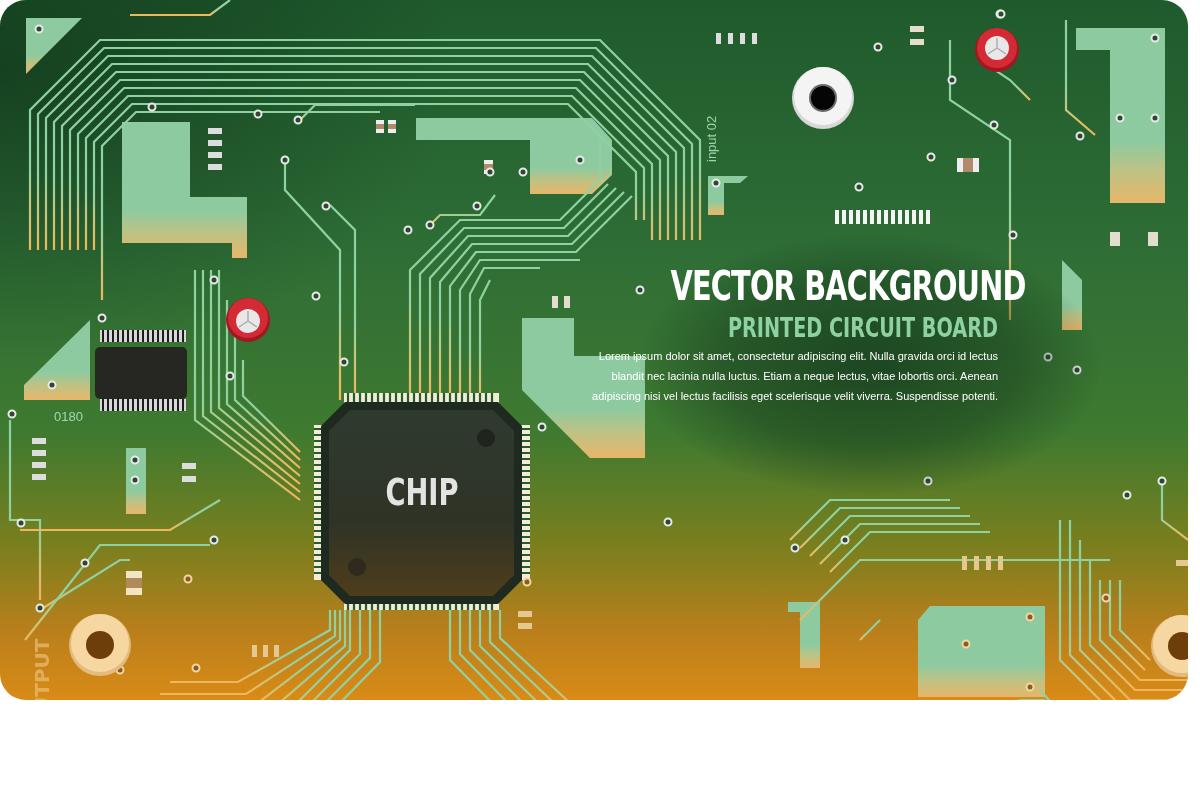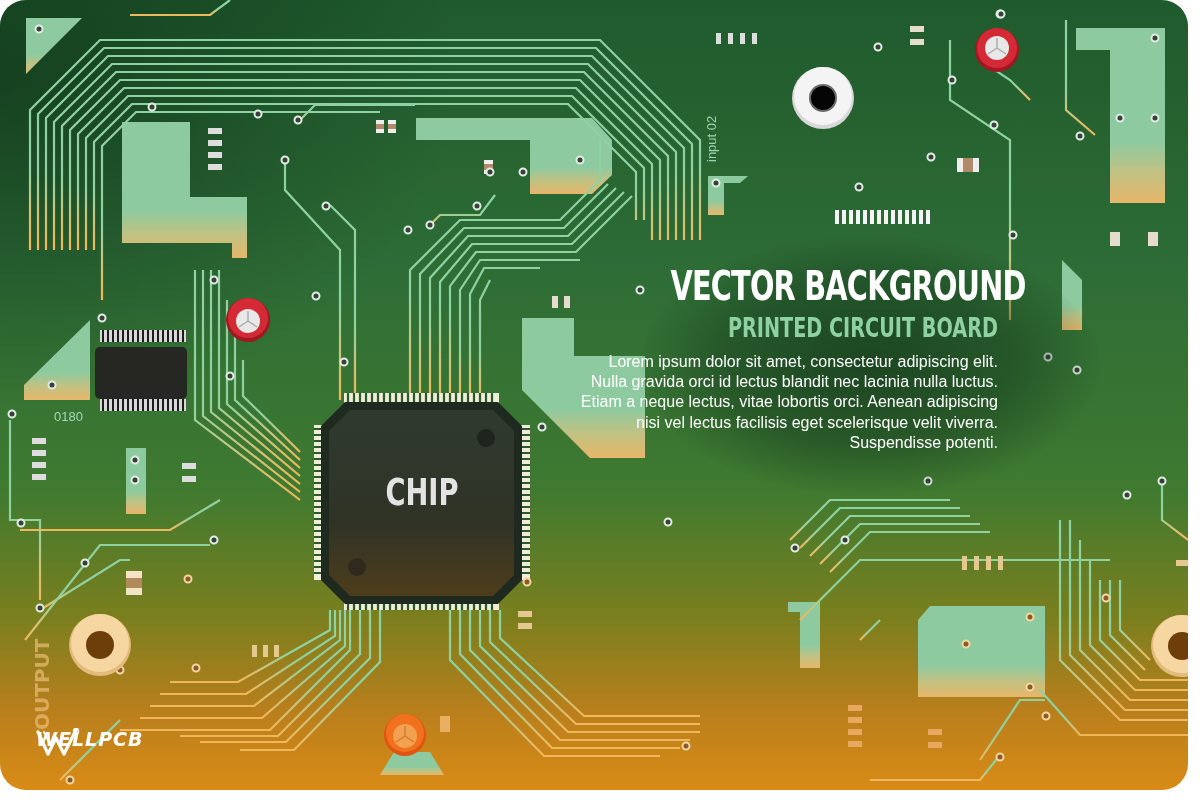--- a/index.html
+++ b/index.html
@@ -1,26 +1,26 @@
 <!DOCTYPE html>
 <html><head>
 <meta charset="utf-8">
 <style>
   html,body{margin:0;padding:0;background:#ffffff;}
   body{width:1200px;height:800px;position:relative;overflow:hidden;font-family:"Liberation Sans",sans-serif;}
-  .board{position:absolute;left:0;top:0;width:1188px;height:790px;border-radius:26px;overflow:hidden;
+  .board{position:absolute;left:0;top:0;width:1188px;height:700px;border-radius:26px;overflow:hidden;
     background:linear-gradient(180deg,#1f5a2c 0%,#2e6d36 35%,#3f7a30 62%,#7a7f1e 78%,#b97f1c 90%,#d98b16 100%);}
   .board-shade{position:absolute;inset:0;background:radial-gradient(ellipse 55% 60% at 0% 10%,rgba(10,40,20,0.55),rgba(0,0,0,0) 70%);}
   .board svg{position:absolute;left:0;top:0;}
   .title-glow{position:absolute;left:640px;top:235px;width:460px;height:260px;border-radius:50%;
     background:radial-gradient(ellipse at center,rgba(20,55,28,0.75) 0%,rgba(20,55,28,0.45) 45%,rgba(20,55,28,0) 72%);}
   .title-block{position:absolute;right:190px;top:262px;width:420px;text-align:right;}
   .title-main{font-family:"DejaVu Sans Condensed","DejaVu Sans",sans-serif;font-weight:bold;font-size:41px;letter-spacing:-1px;color:#ffffff;line-height:48px;transform:scaleX(0.78);transform-origin:right center;white-space:nowrap;}
   .title-sub{font-family:"DejaVu Sans",sans-serif;font-weight:bold;font-size:26px;color:#8fd2a2;line-height:32px;transform:scaleX(0.74);transform-origin:right center;white-space:nowrap;margin-top:2px;}
-  .title-body{font-family:"Liberation Sans",sans-serif;font-size:16px;line-height:20.2px;color:#ffffff;margin-top:8px;}
+  .title-body{font-family:"Liberation Sans",sans-serif;font-size:11px;line-height:20.2px;color:#ffffff;margin-top:2px;}
   .chip-label{position:absolute;left:322px;top:470px;width:200px;text-align:center;font-family:"DejaVu Sans",sans-serif;font-weight:bold;font-size:38px;color:#e3e3e3;transform:scaleX(0.72);}
   .silk{position:absolute;font-family:"Liberation Sans",sans-serif;color:#9fd3ae;}
   .silk-input{left:690px;top:120px;font-size:13px;transform:rotate(-90deg);transform-origin:left top;top:162px;left:704px;}
   .silk-0115{left:54px;top:409px;font-size:13px;color:#a8d4b4;}
   .silk-output{left:30px;top:730px;font-family:"DejaVu Sans",sans-serif;font-weight:bold;font-size:20px;color:rgba(235,190,120,0.7);transform:rotate(-90deg);transform-origin:left top;}
   .logo{position:absolute;left:36px;top:728px;display:flex;align-items:center;gap:6px;}
   .logo-text{font-family:"DejaVu Sans",sans-serif;font-weight:bold;font-style:italic;font-size:19px;color:#ffffff;letter-spacing:1px;}
 </style>
 </head>
 <body>

